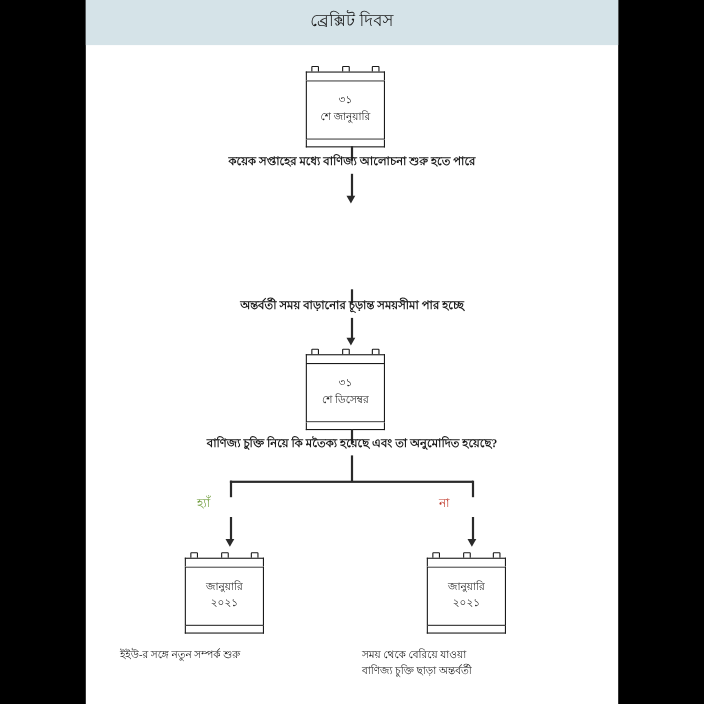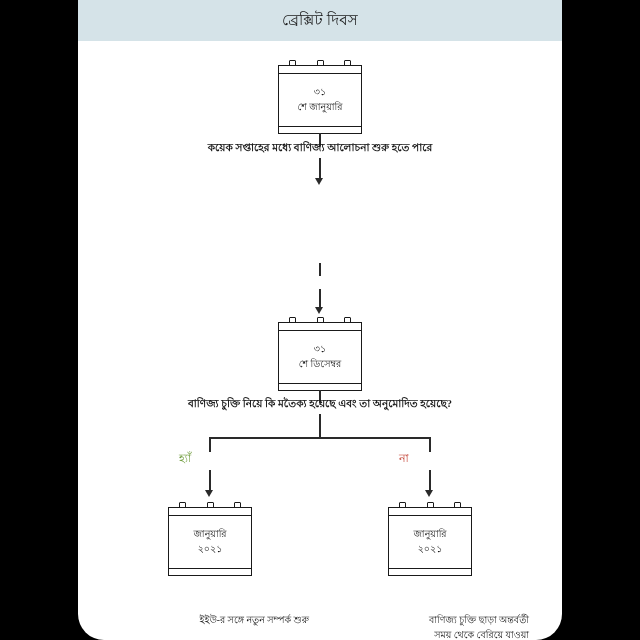--- a/index.html
+++ b/index.html
@@ -20,21 +20,20 @@
     background: #000;
   }
   .letterbox.left  { left: 0;  width: 78px; }
   .letterbox.right { right: 0; width: 78px; }
 
   #canvas {
     position: absolute;
     left: 78px; top: 0;
     width: 484px; height: 640px;
     background: #ffffff;
-    border-radius: 26px;
   }
 
   
   .header-band {
     position: absolute;
     left: 0; top: 0;
     width: 484px; height: 41px;
     background: #d5e3e8;
     display: flex;
     align-items: center;
@@ -57,21 +56,21 @@
     line-height: 1.45;
     width: 100%;
     left: 0;
     font-weight: bold;
   }
   .flow-text.narrow { width: 340px; left: 72px; }
 
   
   .calendar {
     position: absolute;
-    width: 84px;
+    width: 72px;
   }
   .cal-rings {
     position: relative;
     height: 9px;
     width: 62px;
     margin: 0 auto 0 auto;
     display: flex;
     justify-content: space-between;
     align-items: flex-end;
   }
@@ -139,25 +138,24 @@
     font-size: 11px;
     text-align: left;
     width: 60px;
     line-height: 1;
   }
   .branch-label.yes { color: #6f9c3c; }
   .branch-label.no  { color: #c0392b; }
 
   .caption {
     position: absolute;
-    text-align: right;
+    text-align: left;
     font-size: 9.5px;
     color: #1a1a1a;
     line-height: 1.55;
-    margin-top: 24px;
   }
 </style>
 </head>
 <body>
 
 <div id="stage">
 
   <div class="letterbox left"></div>
   <div class="letterbox right"></div>
 
@@ -184,20 +182,21 @@
     <div class="vline" style="left:241px; top:133px; height:13px;"></div>
 
     <div class="flow-text" style="top:140px;">কয়েক সপ্তাহের মধ্যে বাণিজ্য আলোচনা শুরু হতে পারে</div>
 
     <div class="vline" style="left:241px; top:158px; height:22px;"></div>
     <div class="arrow-head" style="left:237px; top:178px;"></div>
 
 
     <div class="vline" style="left:241px; top:263px; height:13px;"></div>
 
+    <div class="flow-text" style="top:271px;">অন্তর্বর্তী সময় বাড়ানোর চূড়ান্ত সময়সীমা পার হচ্ছে</div>
 
     <div class="vline" style="left:241px; top:289px; height:20px;"></div>
     <div class="arrow-head" style="left:237px; top:307px;"></div>
 
     <div class="calendar" style="left:200px; top:317px;">
       <div class="cal-rings">
         <div class="cal-ring"></div>
         <div class="cal-ring"></div>
         <div class="cal-ring"></div>
       </div>
@@ -252,18 +251,18 @@
       </div>
       <div class="cal-top"></div>
       <div class="cal-body">
         <div class="cal-line">জানুয়ারি</div>
         <div class="cal-line">২০২১</div>
       </div>
       <div class="cal-foot"></div>
     </div>
 
     <div class="caption" style="left:251px; top:589px; width:200px;">
+      <div>সময় থেকে বেরিয়ে যাওয়া</div>
       <div>বাণিজ্য চুক্তি ছাড়া অন্তর্বর্তী</div>
-      <div>সময় থেকে বেরিয়ে যাওয়া</div>
     </div>
 
   </div>
 </div>
 
 </body></html>

